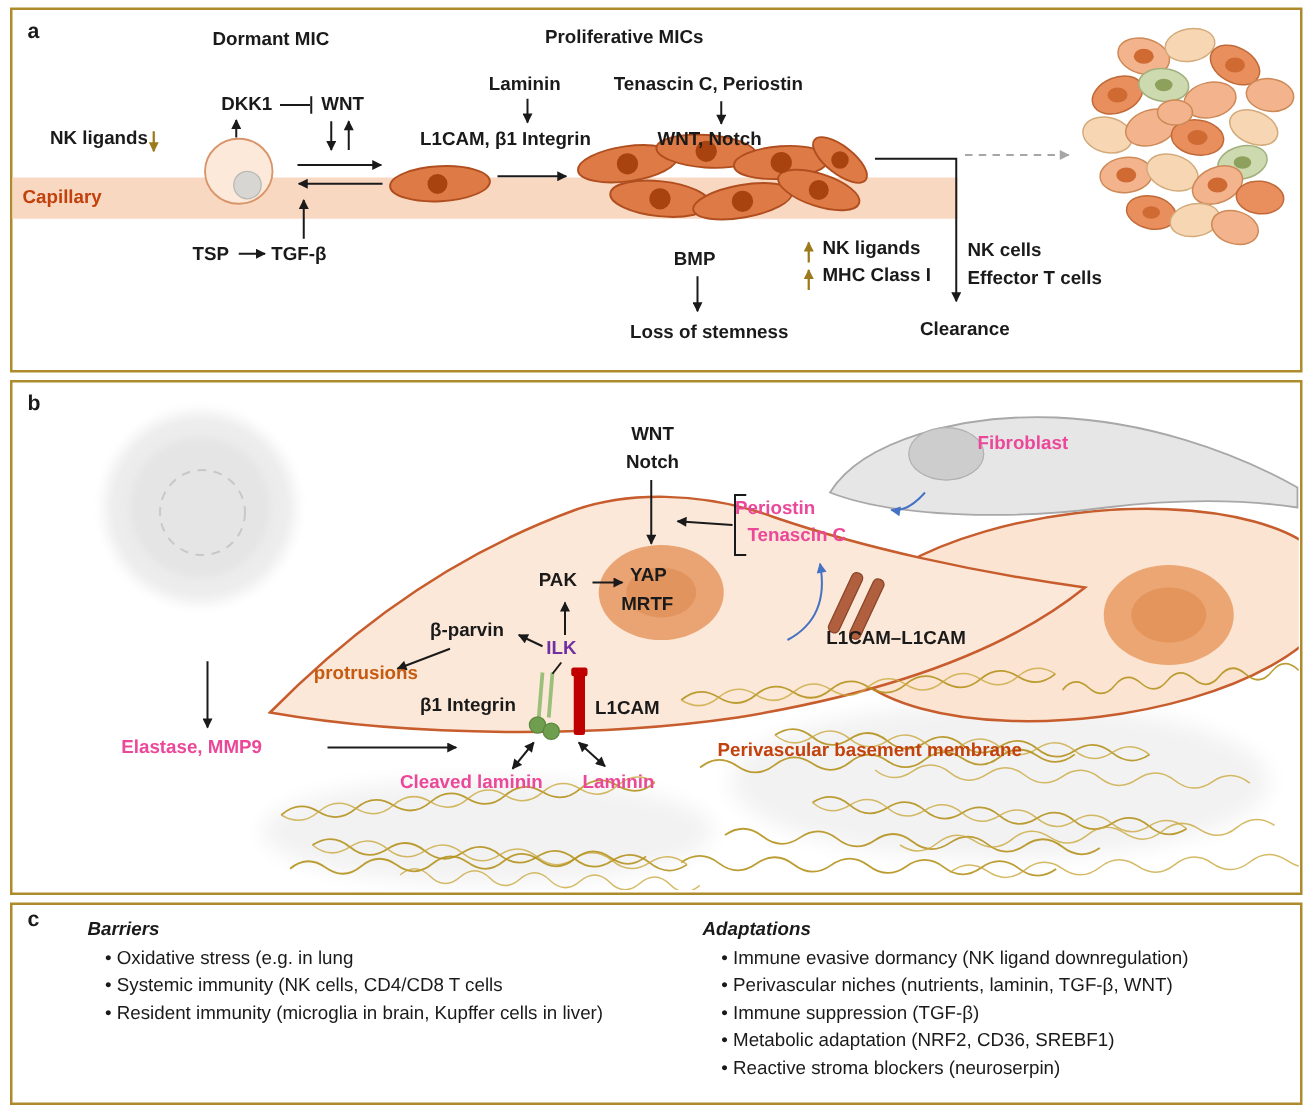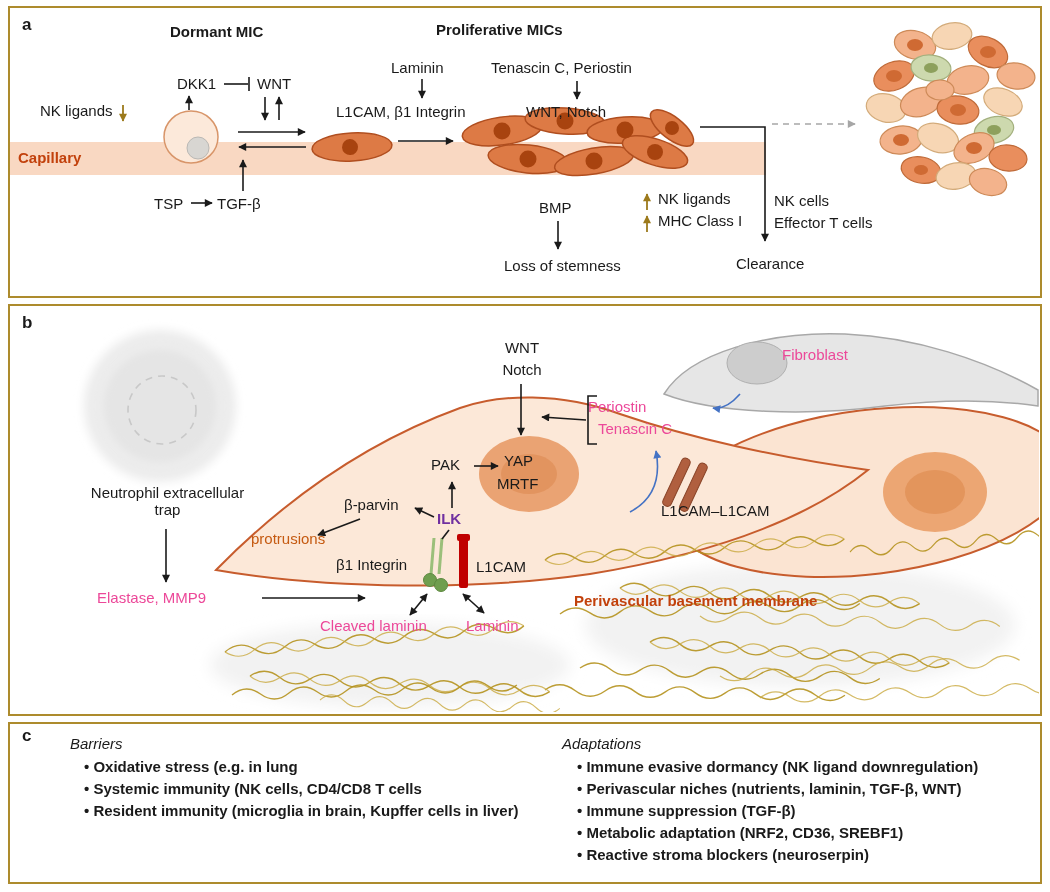--- a/index.html
+++ b/index.html
@@ -3,27 +3,27 @@
 <meta charset="utf-8">
 <style>
   html,body{margin:0;padding:0;background:#fff;}
   .figure{position:relative;width:1050px;height:892px;background:#fff;overflow:hidden;
           font-family:"Liberation Sans",sans-serif;}
   .panel{position:absolute;border:2px solid #ad8b2d;background:transparent;box-sizing:border-box;z-index:0;}
   #panel-a{left:8px;top:6px;width:1034px;height:292px;}
   #panel-b{left:8px;top:304px;width:1034px;height:412px;}
   #panel-c{left:8px;top:722px;width:1034px;height:162px;}
   svg.art{position:absolute;left:0;top:0;z-index:1;}
-  .lbl{position:absolute;font-size:15px;color:#1a1a1a;white-space:nowrap;z-index:2;line-height:17px;}
+  .lbl{position:absolute;font-size:15px;color:#1a1a1a;white-space:nowrap;z-index:2;line-height:17px;font-weight:bold;}
   .b{font-weight:bold}.i{}
   .green{color:#ec4899}.gold{color:#c2410c}.purple{color:#7030a0}.orange{color:#c55a11}
   .letter{font-size:17px;font-weight:bold}
   .wrap{white-space:normal;text-align:center}
   .plist{position:absolute;margin:0;padding:0;list-style:none;font-size:15px;color:#1a1a1a;z-index:2;}
-  .plist li{line-height:22px;padding-left:15px;text-indent:-15px;font-weight:bold;}
+  .plist li{line-height:22px;padding-left:15px;text-indent:-15px;}
   .plist li::before{content:"• ";}
   .title-c{font-size:15px;font-style:italic;}
   
   .arr{stroke:#1a1a1a;stroke-width:1.6;fill:none;}
   .arrg{stroke:#9c7a1c;stroke-width:1.8;fill:none;}
   .arrb{stroke:#4472c4;stroke-width:1.6;fill:none;}
   .dash{stroke:#a6a6a6;stroke-width:1.5;fill:none;stroke-dasharray:6 5;}
   .pc{fill:#dd7a45;stroke:#b04e1f;stroke-width:1.5;}
   .pn{fill:#a8430f;}
   .ca{fill:#f3b38c;stroke:#cd8a58;stroke-width:1.2;}
@@ -260,21 +260,20 @@
   <div class="lbl" style="left:217px;top:195px">TGF-β</div>
   <div class="lbl" style="left:539px;top:199px">BMP</div>
   <div class="lbl" style="left:504px;top:257px">Loss of stemness</div>
   <div class="lbl" style="left:658px;top:190px">NK ligands</div>
   <div class="lbl" style="left:658px;top:212px">MHC Class I</div>
   <div class="lbl" style="left:774px;top:192px">NK cells</div>
   <div class="lbl" style="left:774px;top:214px">Effector T cells</div>
   <div class="lbl" style="left:736px;top:255px">Clearance</div>
 
   <div class="lbl letter" style="left:22px;top:314px">b</div>
-  <div class="lbl wrap" style="left:85px;top:484px;width:165px">Neutrophil extracellular trap</div>
   <div class="lbl wrap" style="left:482px;top:339px;width:80px">WNT</div>
   <div class="lbl wrap" style="left:482px;top:361px;width:80px">Notch</div>
   <div class="lbl green" style="left:782px;top:346px">Fibroblast</div>
   <div class="lbl green" style="left:588px;top:398px">Periostin</div>
   <div class="lbl green" style="left:598px;top:420px">Tenascin C</div>
   <div class="lbl" style="left:431px;top:456px">PAK</div>
   <div class="lbl" style="left:504px;top:452px">YAP</div>
   <div class="lbl" style="left:497px;top:475px">MRTF</div>
   <div class="lbl" style="left:344px;top:496px">β-parvin</div>
   <div class="lbl b purple" style="left:437px;top:510px">ILK</div>

